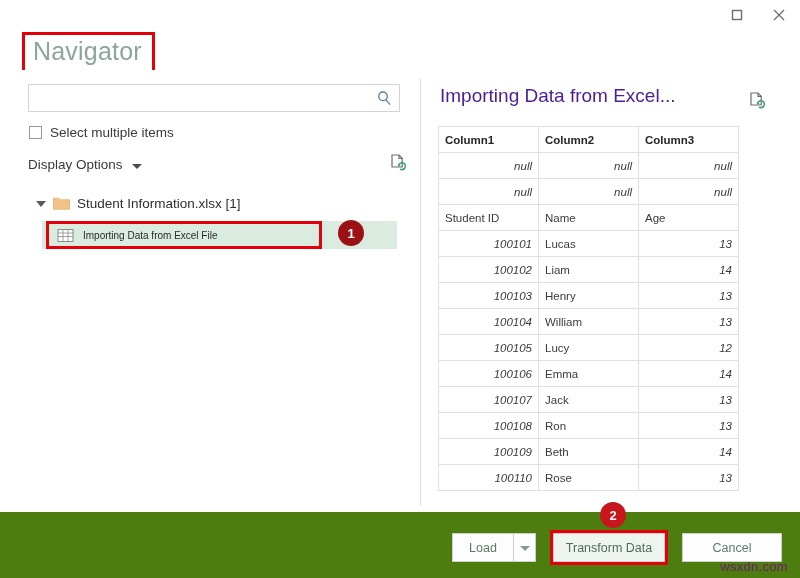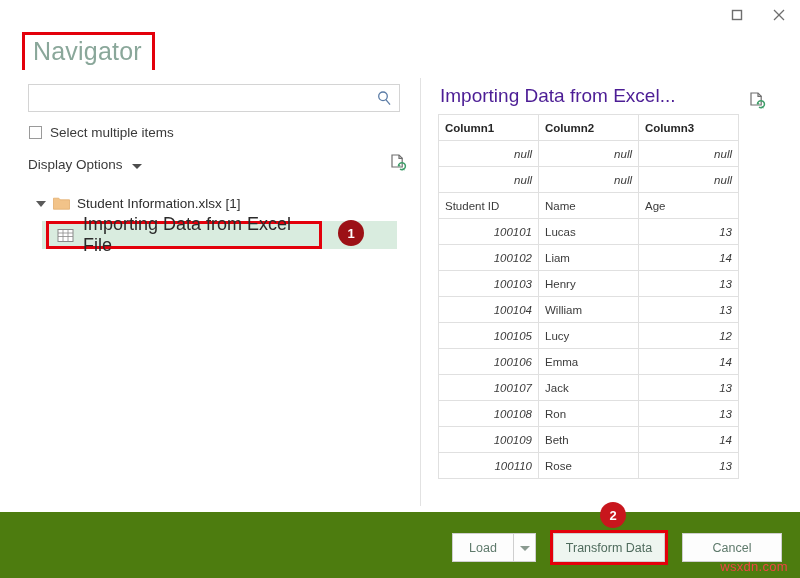--- a/index.html
+++ b/index.html
@@ -135,21 +135,21 @@
     display: flex; align-items: center;
   }
   .tree-child {
     position: absolute; left: 4px; top: 0;
     width: 276px; height: 28px;
     display: flex; align-items: center; gap: 9px;
     padding-left: 8px;
     border: 3px solid #e3000b;
   }
   .sheet-icon { width: 17px; height: 15px; }
-  .tree-child .lbl { font-size: 18px; color: #2a2a2a; }
+  .tree-child .lbl { font-size: 10px; color: #2a2a2a; }
 
   .badge {
     position: absolute;
     width: 26px; height: 26px;
     border-radius: 50%;
     display: flex; align-items: center; justify-content: center;
     color: #ffffff; font-size: 13px; font-weight: 600;
     font-family: "Liberation Sans", sans-serif;
   }
   .badge-1 { left: 338px; top: 220px; background: #9c1116; }
@@ -164,21 +164,21 @@
     position: absolute; left: 440px; top: 85px;
     font-size: 19px; color: #4c1d95;
     white-space: nowrap;
   }
   .refresh-right {
     position: absolute; left: 746px; top: 90px;
     width: 22px; height: 22px;
   }
 
   table.preview {
-    position: absolute; left: 438px; top: 114px;
+    position: absolute; left: 438px; top: 126px;
     width: 300px;
     border-collapse: collapse;
     table-layout: fixed;
     font-size: 11.5px;
     padding-left: 20px;
   }
   table.preview th, table.preview td {
     border: 1px solid #e0e0e0;
     height: 26px;
     padding: 0 6px;
@@ -235,21 +235,21 @@
   .btn-transform {
     width: 112px;
     background: #eef5f0;
     border: 1px solid #cfcfcf;
     color: #4f6b5d;
   }
   .btn-cancel { width: 100px; margin-left: 14px; }
 
   .watermark {
     position: absolute; right: 12px; bottom: 4px;
-    font-size: 13px; color: #ef4444;
+    font-size: 13px; color: #701a75;
     font-family: "Liberation Sans", sans-serif;
     letter-spacing: .3px;
   }
 </style>
 </head>
 <body>
 
 <div id="app">
 
   <div class="titlebar">

